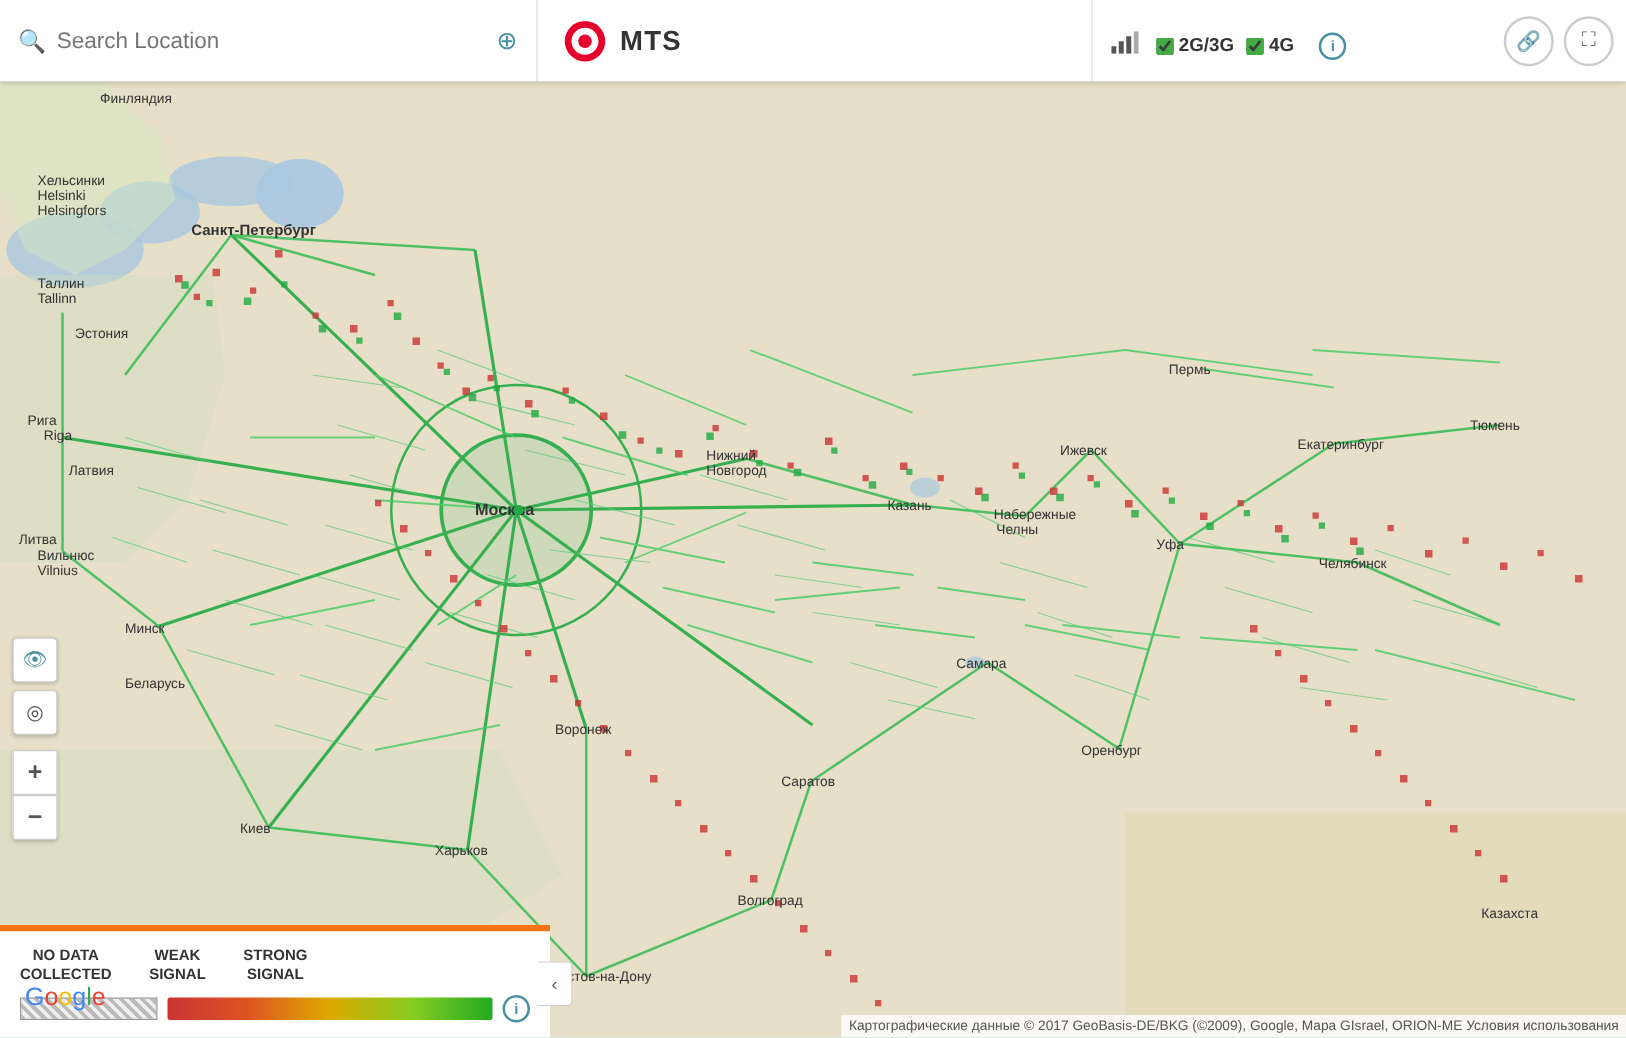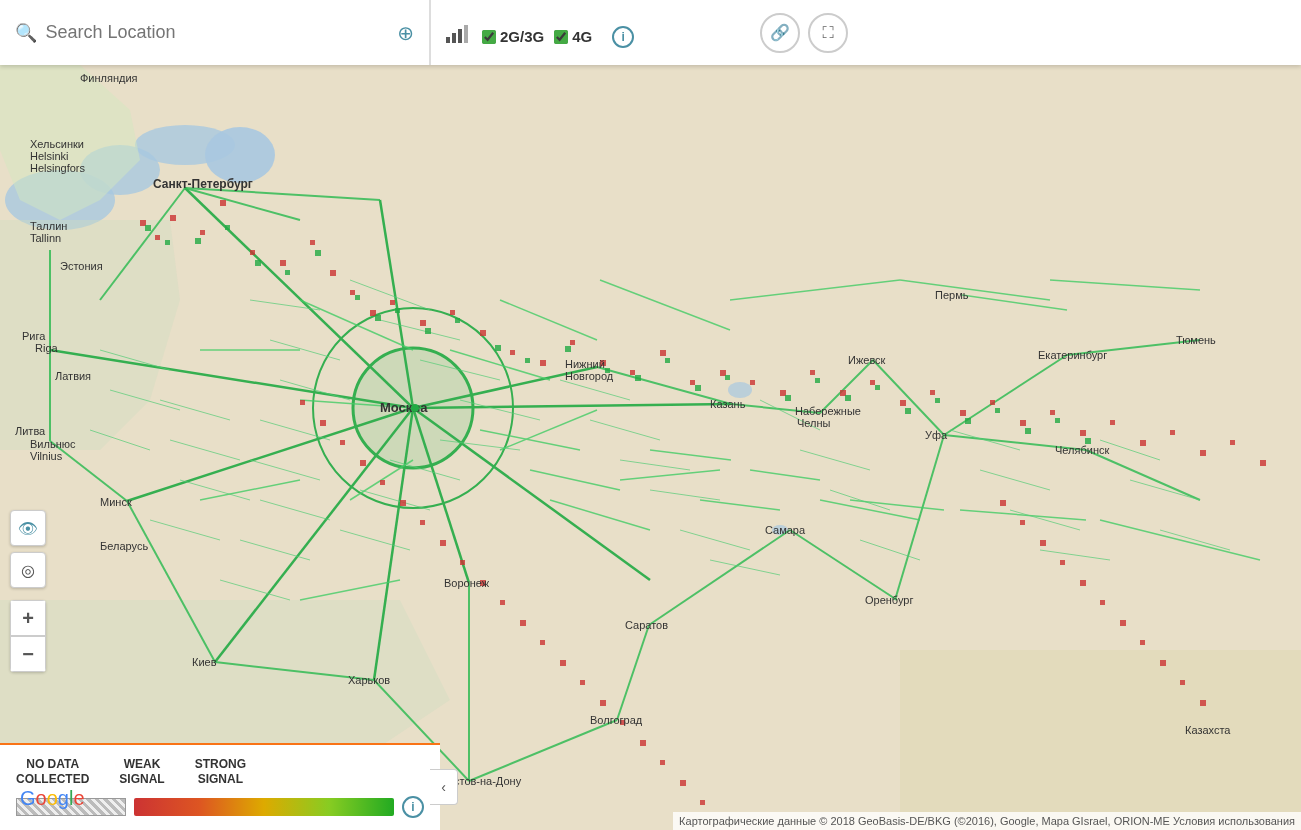--- a/index.html
+++ b/index.html
@@ -217,21 +217,21 @@
 
     
     #legend {
       position: absolute;
       bottom: 0;
       left: 0;
       width: 440px;
       background: white;
       padding: 12px 16px;
       z-index: 100;
-      border-top: 2px solid #f97316;
+      border-top: 5px solid #f97316;
     }
 
     #legend-labels {
       display: flex;
       gap: 30px;
       margin-bottom: 8px;
     }
 
     .legend-label {
       font-size: 12px;
@@ -636,20 +636,28 @@
 </div>
 
 <div id="header">
 
   <div id="search-section">
     <span id="search-icon-wrap">🔍</span>
     <input type="text" id="search-input" placeholder="Search Location" style="">
     <span id="gps-icon-wrap">⊕</span>
   </div>
 
+  <div id="brand-section">
+
+    <svg id="brand-logo" viewBox="0 0 40 40">
+      <circle cx="20" cy="20" r="18" fill="#e8002d"></circle>
+      <path d="M20 8 C13.4 8 8 13.4 8 20 C8 26.6 13.4 32 20 32 C26.6 32 32 26.6 32 20 C32 13.4 26.6 8 20 8 Z M20 26 C16.7 26 14 23.3 14 20 C14 16.7 16.7 14 20 14 C23.3 14 26 16.7 26 20 C26 23.3 23.3 26 20 26 Z" fill="white"></path>
+    </svg>
+    <span id="brand-name">MTS</span>
+  </div>
 
   <div id="network-section">
 
     <div id="network-controls">
 
       <span class="network-bars">
         <svg width="22" height="18" viewBox="0 0 22 18">
           <rect x="0" y="12" width="4" height="6" fill="#555"></rect>
           <rect x="6" y="8" width="4" height="10" fill="#555"></rect>
           <rect x="12" y="4" width="4" height="14" fill="#555"></rect>
@@ -714,14 +722,14 @@
   <div id="collapse-btn">
     <span>‹</span>
   </div>
 </div>
 
 <div id="google-logo">
   <span class="g">G</span><span class="o1">o</span><span class="o2">o</span><span class="g2">g</span><span class="l">l</span><span class="e">e</span>
 </div>
 
 <div id="attribution">
-  <span>Картографические данные © 2018 GeoBasis-DE/BKG (©2016), Google, Mapa GIsrael, ORION-ME   Условия использования</span>
+  <span>Картографические данные © 2017 GeoBasis-DE/BKG (©2009), Google, Mapa GIsrael, ORION-ME   Условия использования</span>
 </div>
 
 </body></html>

